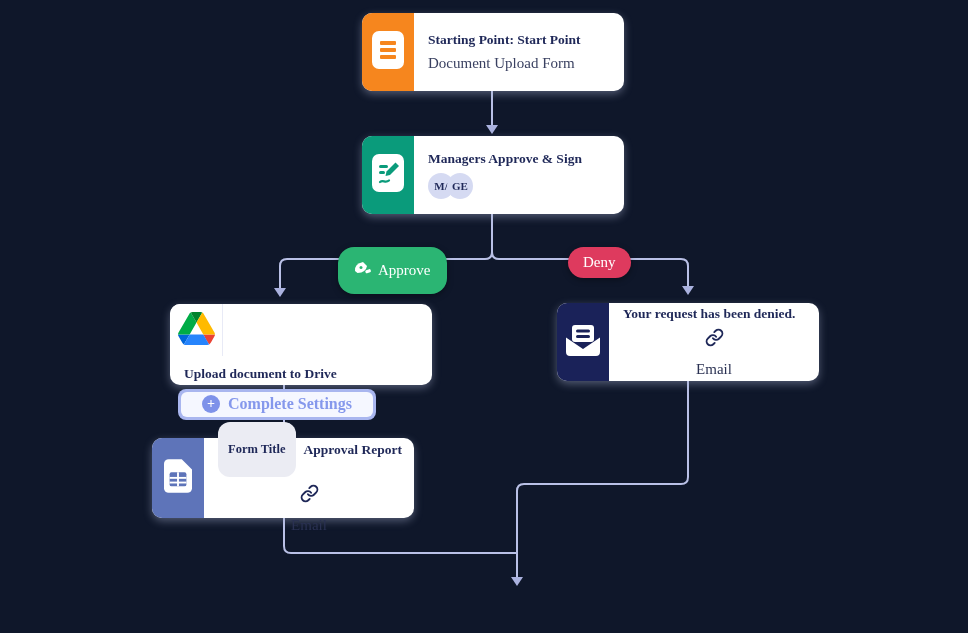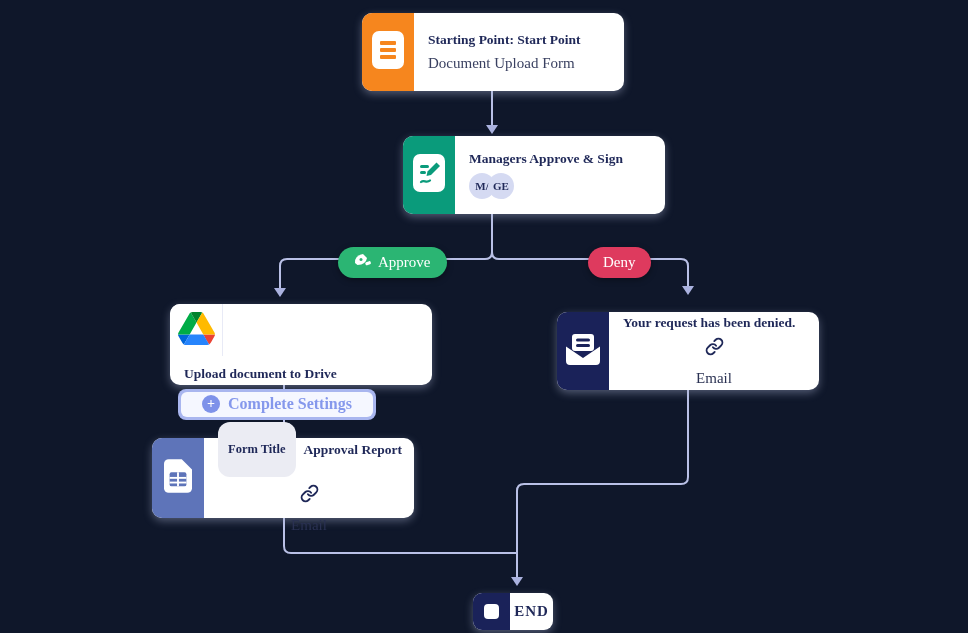--- a/index.html
+++ b/index.html
@@ -16,24 +16,24 @@
         padding:10px 14px;gap:7px;min-width:0;}
   .title{font-weight:bold;font-size:13.5px;color:#1f2858;line-height:1.15;white-space:nowrap;}
   .subtitle{font-size:15px;color:#3a4161;white-space:nowrap;}
 
   .avatar-row{display:flex;align-items:center;}
   .avatar{width:26px;height:26px;border-radius:50%;background:#d5daf2;color:#1f2858;
           font-size:11px;font-weight:bold;display:flex;align-items:center;justify-content:center;}
   .avatar+.avatar{margin-left:-7px;}
 
   .pill{position:absolute;z-index:3;height:31px;border-radius:16px;display:flex;
-        align-items:center;gap:7px;padding:0 16px;color:#fff;font-size:15px;
+        align-items:center;gap:7px;padding:8px 16px;color:#fff;font-size:15px;
         box-shadow:0 2px 6px rgba(0,0,0,.35);}
   .pill.approve{left:338px;top:247px;background:#2bb573;}
-  .pill.deny{left:588px;top:247px;background:#de3a5e;padding:0 15px;}
+  .pill.deny{left:568px;top:247px;background:#de3a5e;padding:0 15px;}
 
   .settings-btn{display:flex;align-items:center;background:#a9b6ef;border-radius:8px;
         padding:3px;width:198px;height:31px;box-sizing:border-box;margin-left:-6px;cursor:pointer;}
   .settings-inner{flex:1;height:100%;background:#f5f7ff;border-radius:6px;display:flex;
         align-items:center;justify-content:center;gap:8px;}
   .plus-circle{width:18px;height:18px;border-radius:50%;background:#7e92e9;color:#fff;
         font-size:14px;font-weight:bold;display:flex;align-items:center;justify-content:center;line-height:1;}
   .settings-label{color:#8598ec;font-weight:bold;font-size:16px;}
 
   .channel-row{display:flex;align-items:center;gap:10px;flex-direction:column;}
@@ -84,21 +84,21 @@
             <rect x="8" y="24" width="16" height="4" rx="1" fill="#F6861E"></rect>
           </svg>
       </span>
     </div>
     <div class="body">
       <div class="title">Starting Point: Start Point</div>
       <div class="subtitle">Document Upload Form</div>
     </div>
   </div>
 
-  <div class="card" style="left:362px;top:136px;margin-left:41px;">
+  <div class="card" style="left:362px;top:136px;">
     <div class="accent" style="background:#0A9B7B;">
       <span>
         <svg width="32" height="38" viewBox="0 0 32 38">
             <rect width="32" height="38" rx="7" fill="#fff"></rect>
             <rect x="7" y="11" width="9" height="3" rx="1.5" fill="#0A9B7B"></rect>
             <rect x="7" y="17" width="6" height="3" rx="1.5" fill="#0A9B7B"></rect>
             <path d="M23.5 8.5 l3.5 3.5 -9 9 -4.5 1 1-4.5 z" fill="#0A9B7B"></path>
             <path d="M8 28 c3-2.5 5.5 1.5 9 -1.5" stroke="#0A9B7B" stroke-width="2.2" fill="none" stroke-linecap="round"></path>
           </svg>
       </span>
@@ -144,21 +144,21 @@
       <div class="title">Upload document to Drive</div>
       <div class="settings-btn">
         <div class="settings-inner">
           <span class="plus-circle">+</span>
           <span class="settings-label">Complete Settings</span>
         </div>
       </div>
     </div>
   </div>
 
-  <div class="card" style="left:557px;top:312px;">
+  <div class="card" style="left:557px;top:303px;">
     <div class="accent" style="background:#1A2259;">
       <span>
         <svg width="34" height="31" viewBox="0 0 34 31">
             <rect x="6" y="0" width="22" height="17" rx="3" fill="#fff"></rect>
             <rect x="10" y="4.5" width="14" height="3" rx="1.5" fill="#1A2259"></rect>
             <rect x="10" y="10" width="14" height="3" rx="1.5" fill="#1A2259"></rect>
             <path d="M0 12.5 L17 24 L34 12.5 V27 a4 4 0 0 1 -4 4 H4 a4 4 0 0 1 -4 -4 Z" fill="#fff"></path>
           </svg>
       </span>
     </div>
@@ -198,20 +198,14 @@
           <svg width="19" height="19" viewBox="0 0 24 24" fill="none" stroke="#1f2858" stroke-width="2.4" stroke-linecap="round" stroke-linejoin="round">
               <path d="M10 13a5 5 0 0 0 7.54.54l3-3a5 5 0 0 0-7.07-7.07l-1.72 1.71"></path>
               <path d="M14 11a5 5 0 0 0-7.54-.54l-3 3a5 5 0 0 0 7.07 7.07l1.71-1.71"></path>
             </svg>
         </span>
         <span class="channel-label">Email</span>
       </div>
     </div>
   </div>
 
-  <div class="node-end">
-    <div class="end-accent">
-      <span class="stop-square"></span>
-    </div>
-    <div class="end-label">END</div>
-  </div>
 
 </div>
 
 </body></html>

